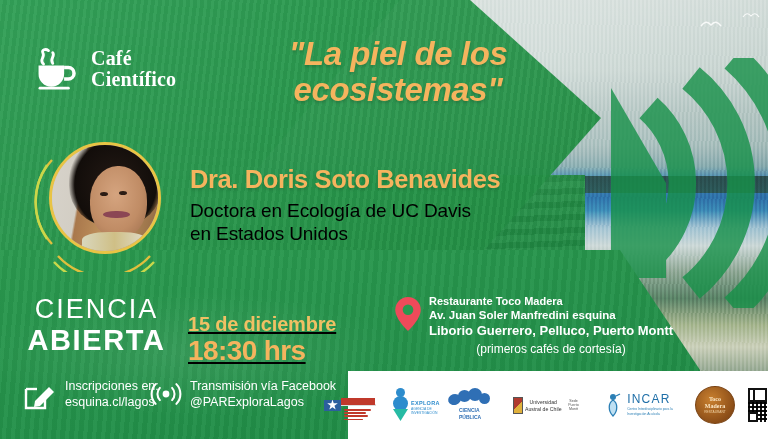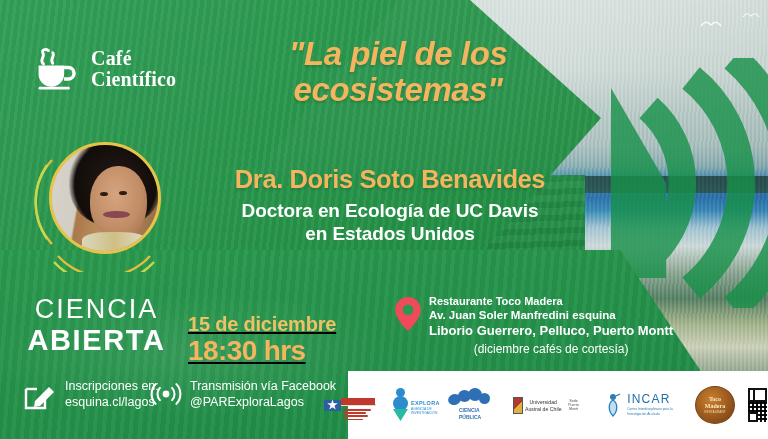--- a/index.html
+++ b/index.html
@@ -140,27 +140,27 @@
   .eye{ position:absolute; width:8%; height:4%; background:#2b1c14; border-radius:50%; z-index:3;}
   .eye.l{ left:45%; top:44%; }
   .eye.r{ left:63%; top:43%; }
   .shirt{
     position:absolute; left:28%; bottom:0; width:62%; height:18%;
     background:linear-gradient(90deg,#d9d7bd,#cfbf86,#e0dccb);
     border-radius:40% 40% 0 0; z-index:2;
   }
 
   
-  .speaker{ position:absolute; left:190px; top:165px; width:400px; text-align:center; }
+  .speaker{ position:absolute; left:190px; top:165px; width:400px; }
   .speaker-name{
     color:#f5b45e; font-weight:bold; font-size:25.5px; line-height:1.1;
     letter-spacing:-.4px; text-shadow:0 2px 3px rgba(0,0,0,.14);
   }
   .speaker-role{
-    color:#ffffff; font-weight:bold; font-size:19px; line-height:1.22;
+    color:#000000; font-weight:normal; font-size:19px; line-height:1.22;
     margin-top:6px; letter-spacing:-.1px;
   }
 
   
   .ciencia{ position:absolute; left:0px; top:294px; width:193px; text-align:center; color:#fff; }
   .ciencia-1{ font-size:27px; letter-spacing:2.0px; font-weight:400; line-height:1.12; }
   .ciencia-2{ font-size:29px; letter-spacing:1.6px; font-weight:bold; line-height:1.12; }
 
   
   .date-block{ position:absolute; left:188px; top:313px; width:180px; text-align:left;text-decoration:underline; }
@@ -355,21 +355,21 @@
     <span class="pin">
       <svg viewBox="0 0 24 32">
           <path d="M12 0 C5.4 0 0 5.4 0 12 c0 9 12 20 12 20 s12 -11 12 -20 c0 -6.6 -5.4 -12 -12 -12 z" fill="#ef4a5a"></path>
           <circle cx="12" cy="12" r="5" fill="#2a9850"></circle>
         </svg>
     </span>
     <span class="venue-txt">
       <div class="venue-1">Restaurante Toco Madera</div>
       <div class="venue-2">Av. Juan Soler Manfredini esquina</div>
       <div class="venue-3">Liborio Guerrero, Pelluco, Puerto Montt</div>
-      <div class="venue-4">(diciembre cafés de cortesía)</div>
+      <div class="venue-4">(primeros cafés de cortesía)</div>
     </span>
   </div>
 
   <div class="foot-left">
     <span class="pencil">
       <svg viewBox="0 0 34 34" fill="none" stroke="#fff" stroke-width="2.4">
         <path d="M4 11 V30 H23 V20"></path>
         <path d="M4 11 H15"></path>
         <path d="M13 23 L27 9 l5 5 L18 28 l-6 1 z" fill="#fff" stroke="none"></path>
       </svg>

